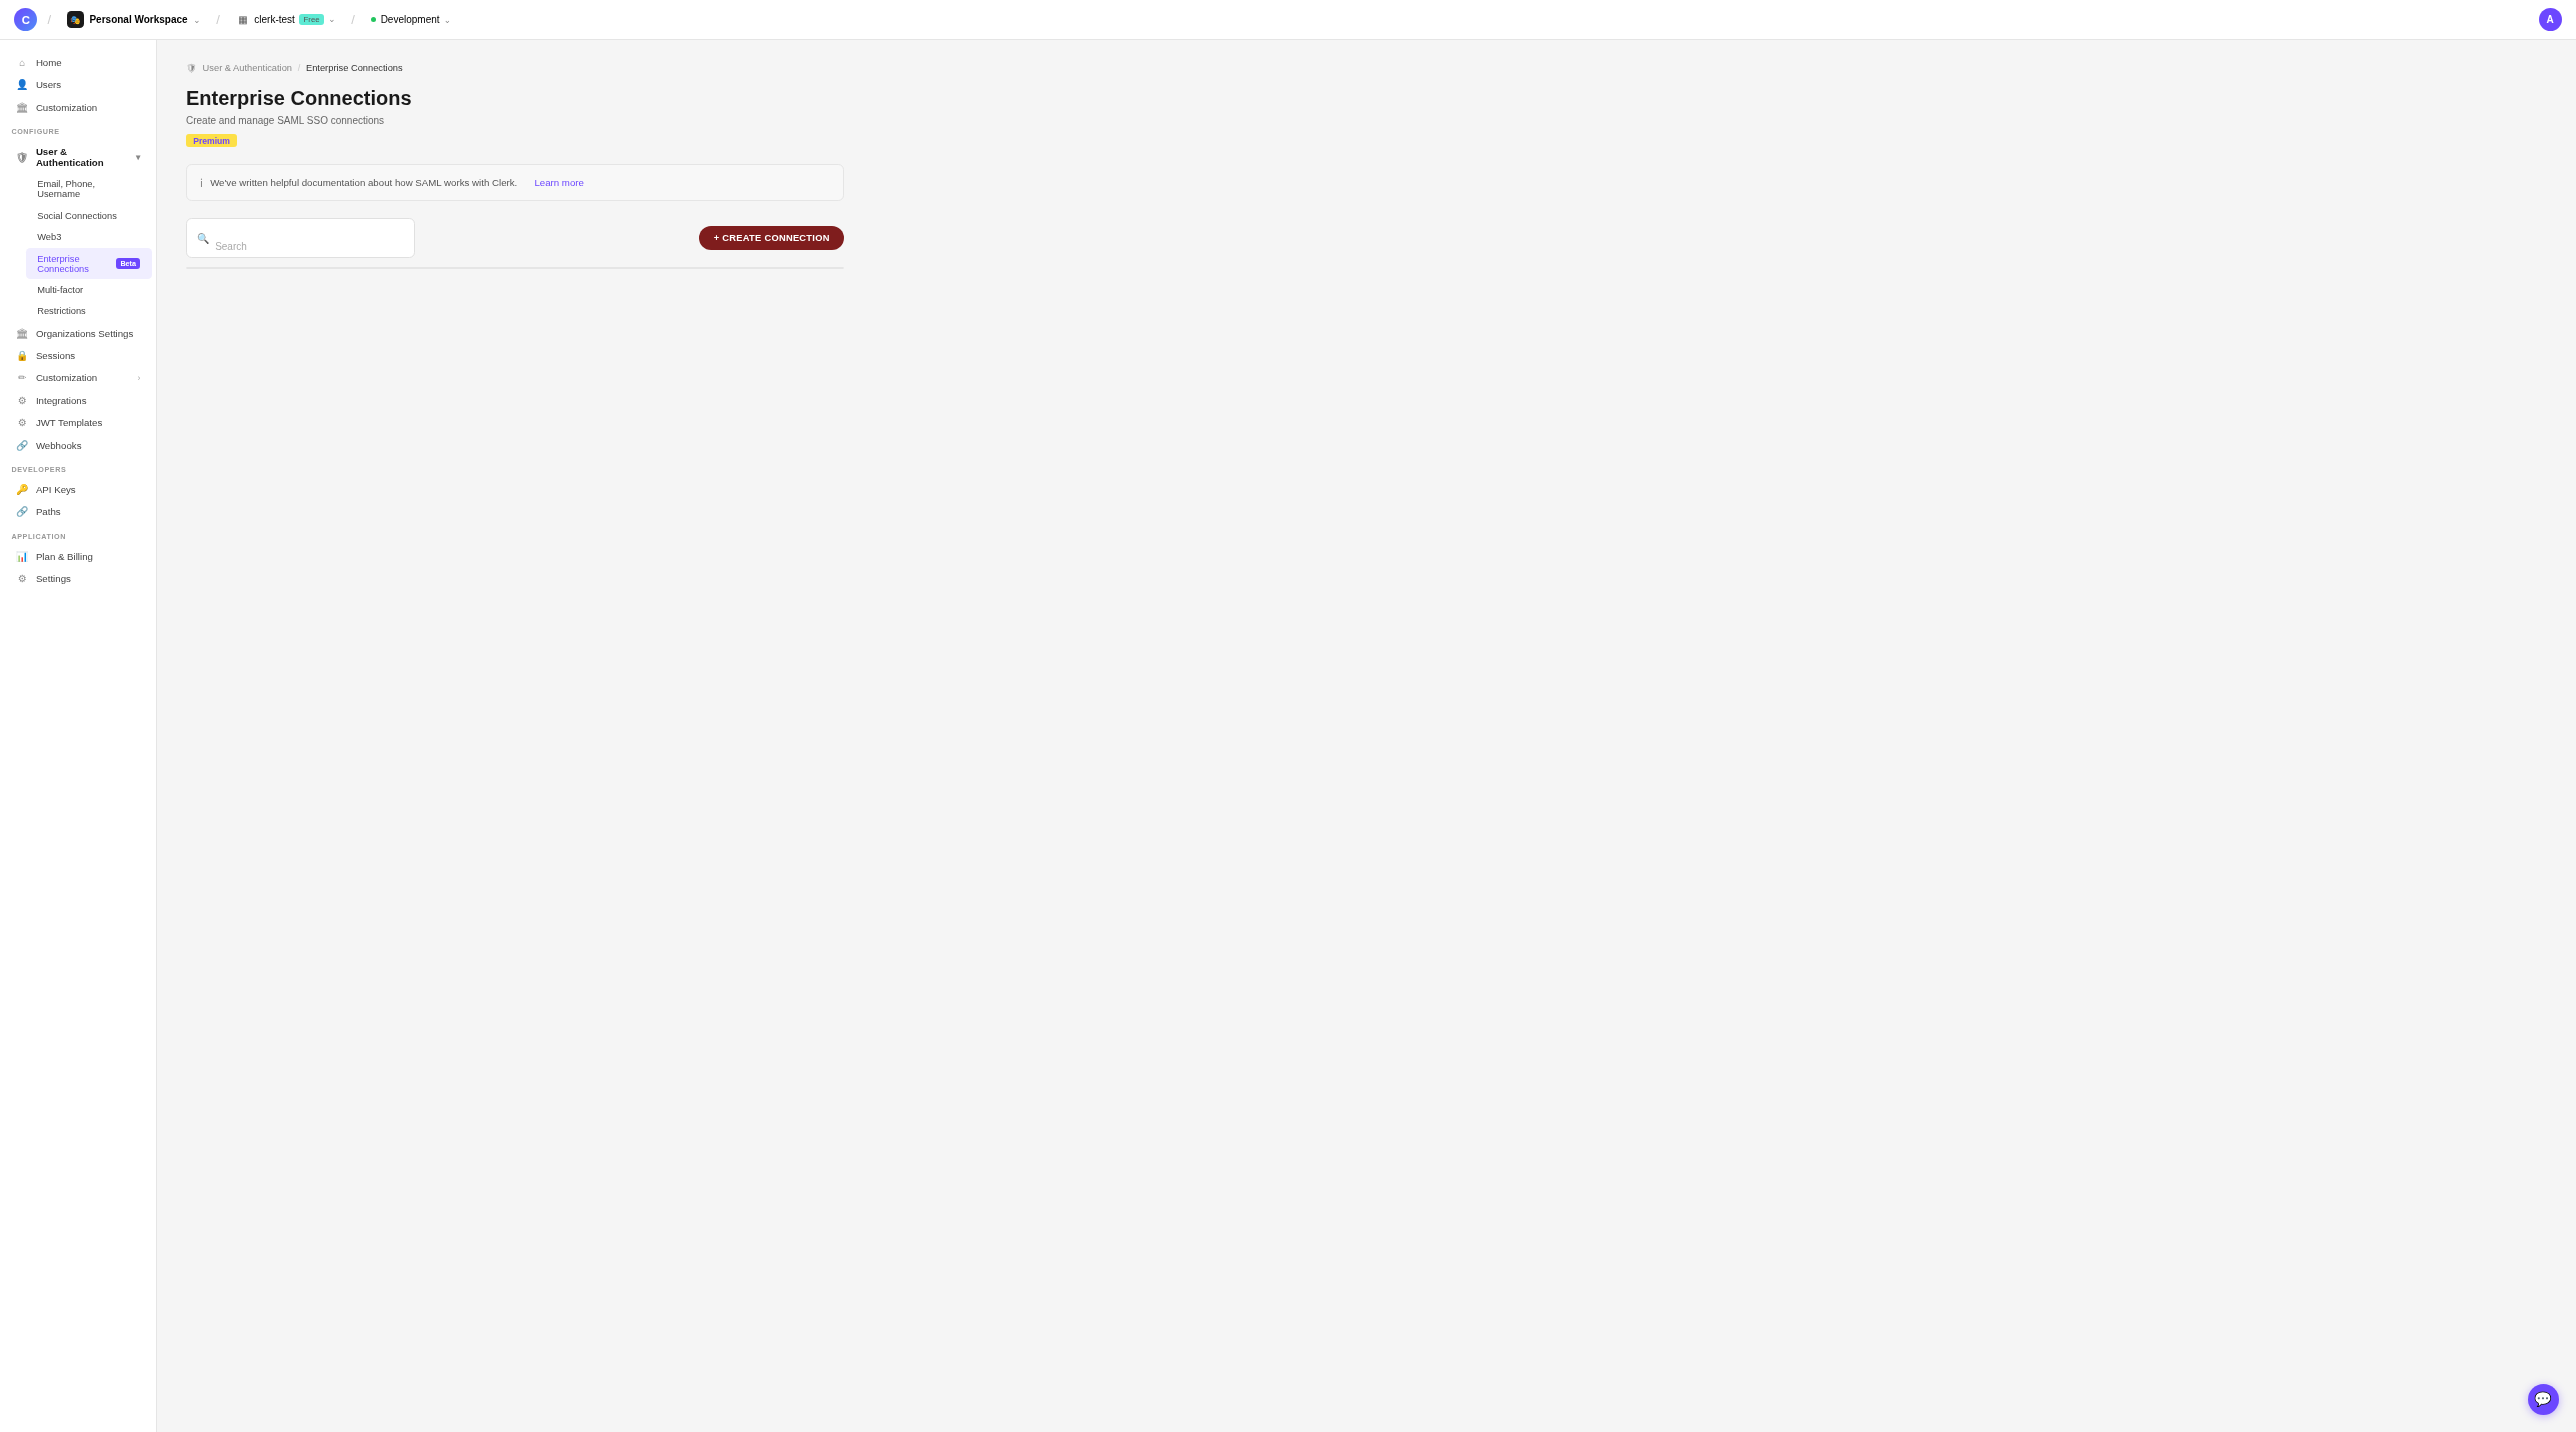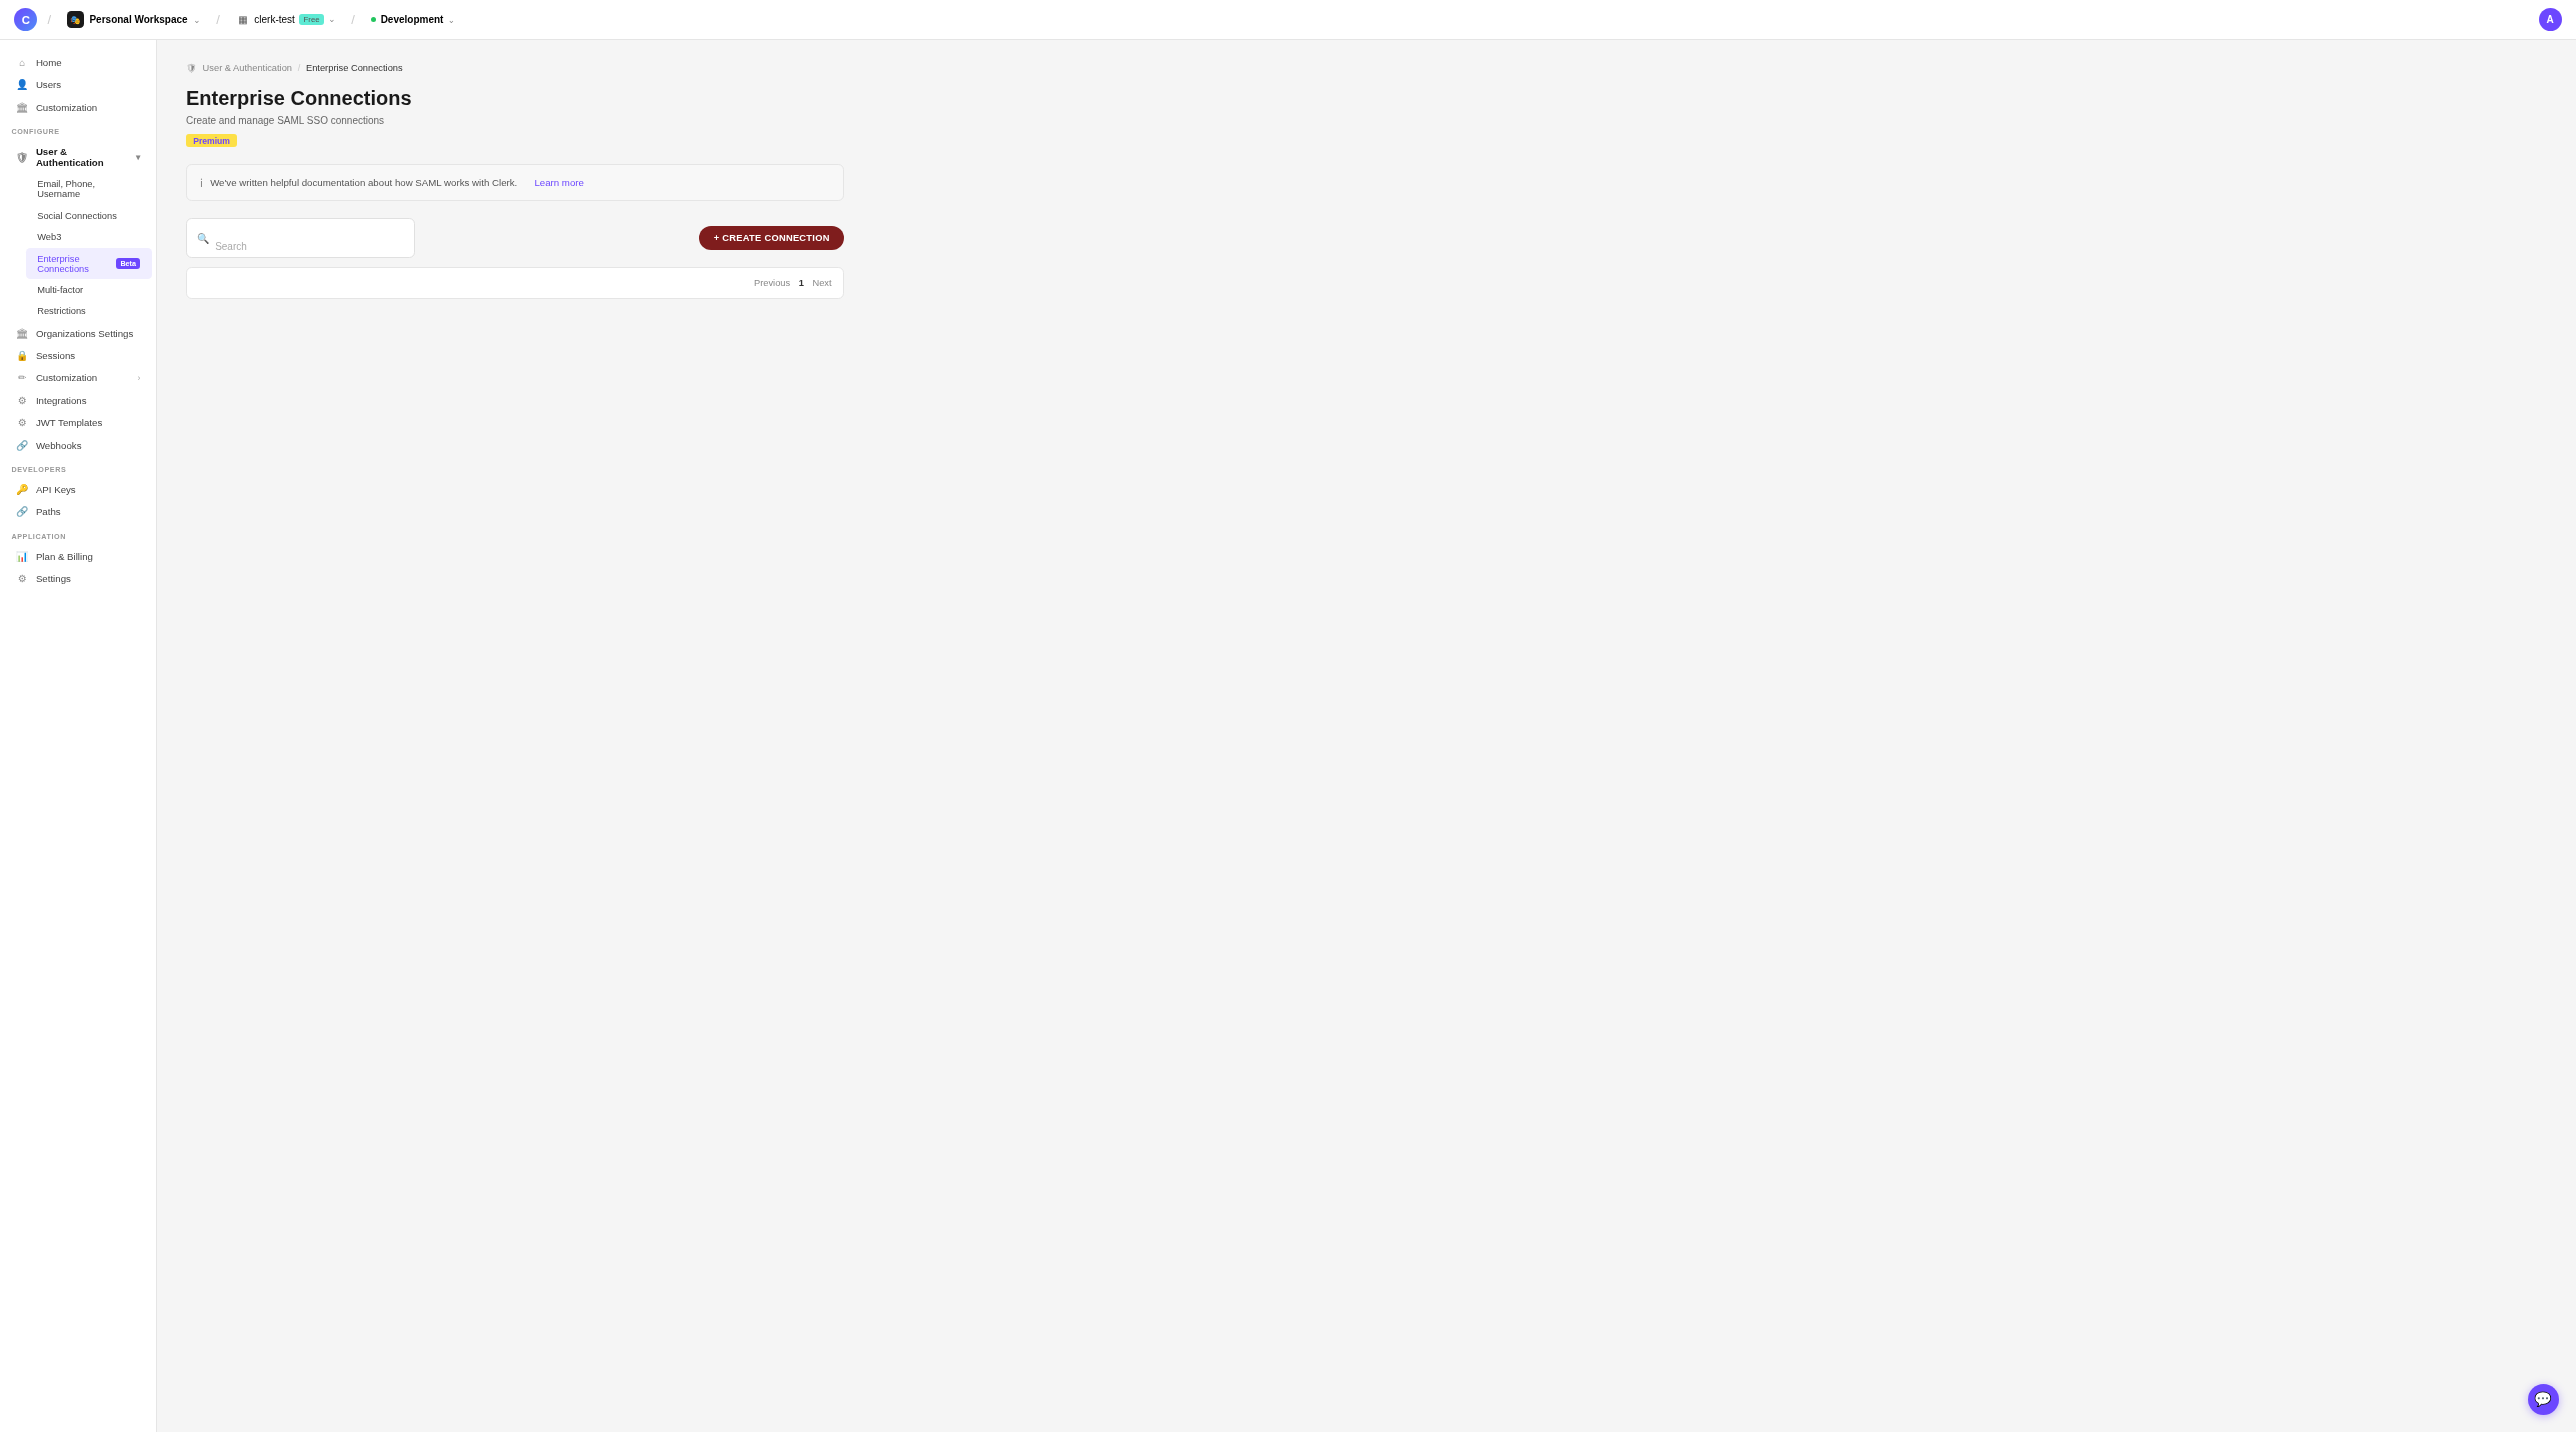--- a/index.html
+++ b/index.html
@@ -54,21 +54,21 @@
     .badge-free {
       background: #5eead4; color: #555; font-size: 7.9px;
       padding: 0.7px 4.3px; border-radius: 2.9px; font-weight: 500;
     }
     .env-btn {
       display: flex; align-items: center; gap: 4.3px;
       background: none; border: none; cursor: pointer;
       padding: 2.9px 5.7px; border-radius: 4.3px;
     }
     .env-dot { width: 5.7px; height: 5.7px; border-radius: 50%; background: #22c55e; }
-    .env-label { font-size: 10px; font-weight: 700; }
+    .env-label { font-size: 10px; font-weight: 400; }
     .topbar-spacer { flex: 1; }
     .avatar {
       width: 23px; height: 23px; border-radius: 50%;
       background: #6c47ff;
       display: flex; align-items: center; justify-content: center;
       color: white; font-size: 10px; font-weight: bold;
       cursor: pointer;
     }
 
     
@@ -395,25 +395,20 @@
       </div>
       <div class="spacer"></div>
       <button class="create-btn">
         <span>+ CREATE CONNECTION</span>
       </button>
     </div>
 
     
     <div class="table-wrapper">
 
-      <div class="pagination">
-        <span class="page-btn">Previous</span>
-        <span class="page-num">1</span>
-        <span class="page-btn">Next</span>
-      </div>
     </div>
   </main>
 </div>
 
 <div class="chat-widget">
   <span>💬</span>
 </div>
 
 
 </body></html>

